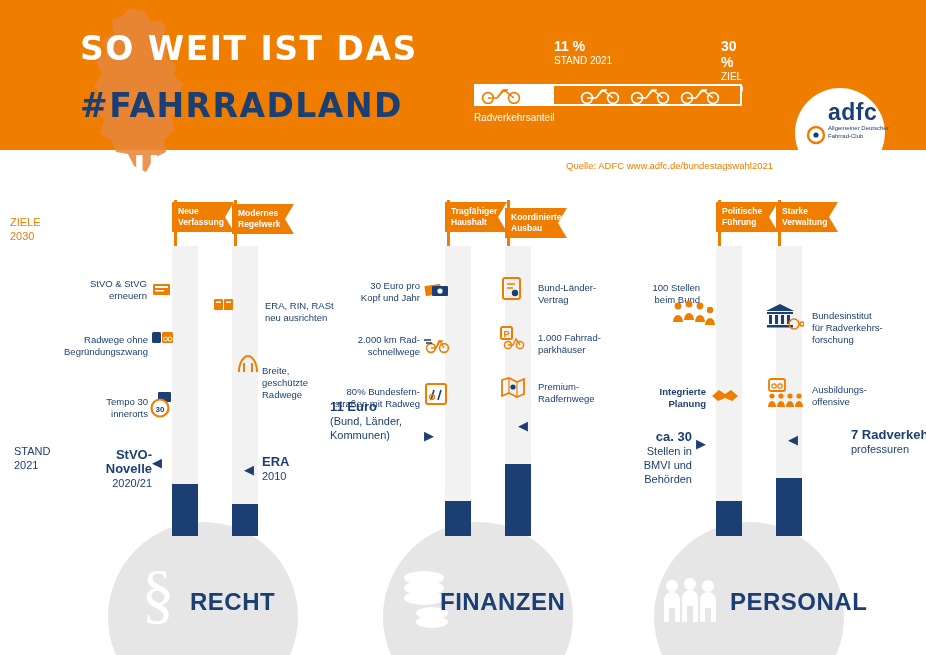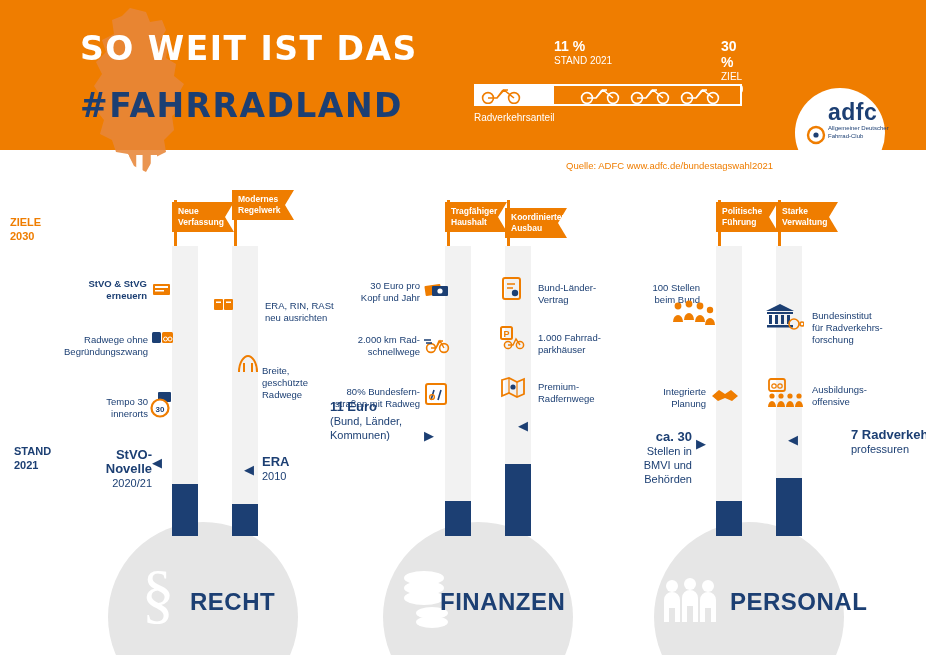--- a/index.html
+++ b/index.html
@@ -64,21 +64,21 @@
   
   .logo-circle {
     position:absolute; left:795px; top:88px; width:90px; height:90px;
     background:#ffffff; border-radius:50%;
   }
   .logo-text { position:absolute; left:828px; top:100px; }
   .logo-adfc { font-size:23px; font-weight:bold; color:#1c3f73; letter-spacing:.5px; line-height:24px;}
   .logo-sub { font-size:6px; color:#1c3f73; line-height:8px; }
 
   
-  .axis-label { position:absolute; font-size:11px; font-weight:bold; color:#1c3f73; line-height:14px; }
+  .axis-label { position:absolute; font-size:11px; font-weight:normal; color:#1c3f73; line-height:14px; }
   .axis-ziele { left:10px; top:215px; color:#ef7d00; }
   .axis-stand { left:14px; top:444px; }
 
   
   .base {
     position:absolute; background:#e6e6e6; border-radius:50%;
   }
 
   
   .col { position:absolute; width:26px; }
@@ -212,30 +212,30 @@
   <div class="flag" style="left:172px; top:202px;">
     <span>Neue</span><br>
     <span>Verfassung</span>
   </div>
   <div class="col" style="left:172px; top:246px; height:290px;">
     <div class="shaft"></div>
     <div class="fill" style="height:18%;"></div>
   </div>
 
   <div class="flagpole" style="left:234px; top:200px; height:60px;"></div>
-  <div class="flag" style="left:232px; top:190px;">
+  <div class="flag" style="left:232px; top:204px;">
     <span>Modernes</span><br>
     <span>Regelwerk</span>
   </div>
   <div class="col" style="left:232px; top:246px; height:290px;">
     <div class="shaft"></div>
     <div class="fill" style="height:11%;"></div>
   </div>
 
-  <div class="note r" style="left:55px; top:278px; width:92px;font-weight:bold;">
+  <div class="note r" style="left:55px; top:278px; width:92px;">
     StVO &amp; StVG<br>erneuern
   </div>
   <div style="position:absolute; left:152px; top:281px;">
     <svg width="20" height="16" viewBox="0 0 20 16">
       <rect x="1" y="3" width="17" height="11" rx="1" fill="#ef7d00"></rect>
       <rect x="3" y="5" width="13" height="2" fill="#fff"></rect>
       <rect x="3" y="9" width="9" height="1.5" fill="#fff"></rect>
     </svg>
   </div>
 
@@ -444,21 +444,21 @@
         <circle cx="17" cy="4" r="3.4"></circle>
           <path d="M12,20 a5,7 0 0 1 10,0 z"></path>
         <circle cx="28" cy="6" r="3.4"></circle>
           <path d="M23,22 a5,7 0 0 1 10,0 z"></path>
         <circle cx="38" cy="10" r="3.2"></circle>
           <path d="M33,25 a5,7 0 0 1 10,0 z"></path>
       </g>
     </svg>
   </div>
 
-  <div class="note r" style="left:620px; top:386px; width:86px;">
+  <div class="note r" style="left:620px; top:386px; width:86px;font-weight:bold;">
     Integrierte<br>Planung
   </div>
   <div style="position:absolute; left:710px; top:384px;">
     <svg width="30" height="22" viewBox="0 0 30 22">
       <path d="M2,12 L9,6 L15,10 L21,6 L28,12 L22,17 L15,14 L8,17 Z" fill="#ef7d00"></path>
     </svg>
   </div>
 
   <div style="position:absolute; left:764px; top:302px;">
     <svg width="40" height="30" viewBox="0 0 40 30">

